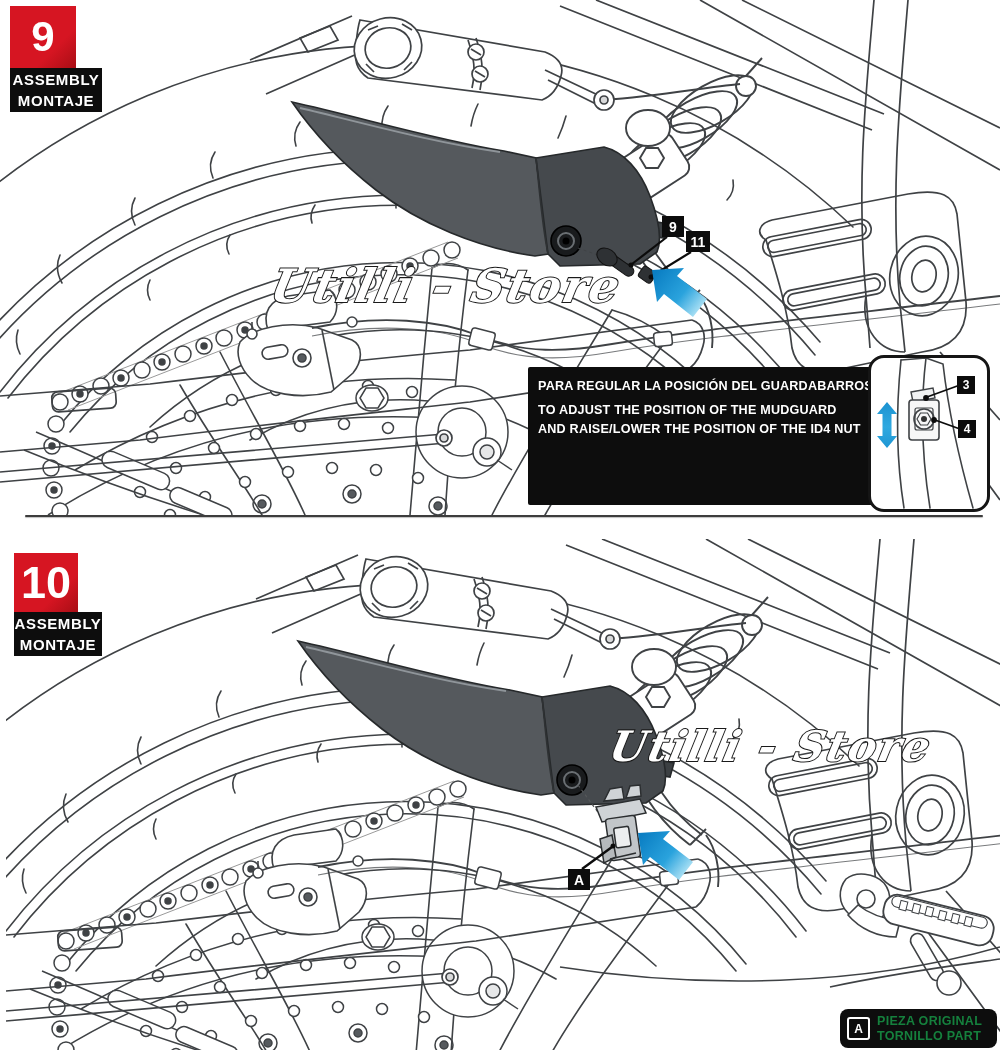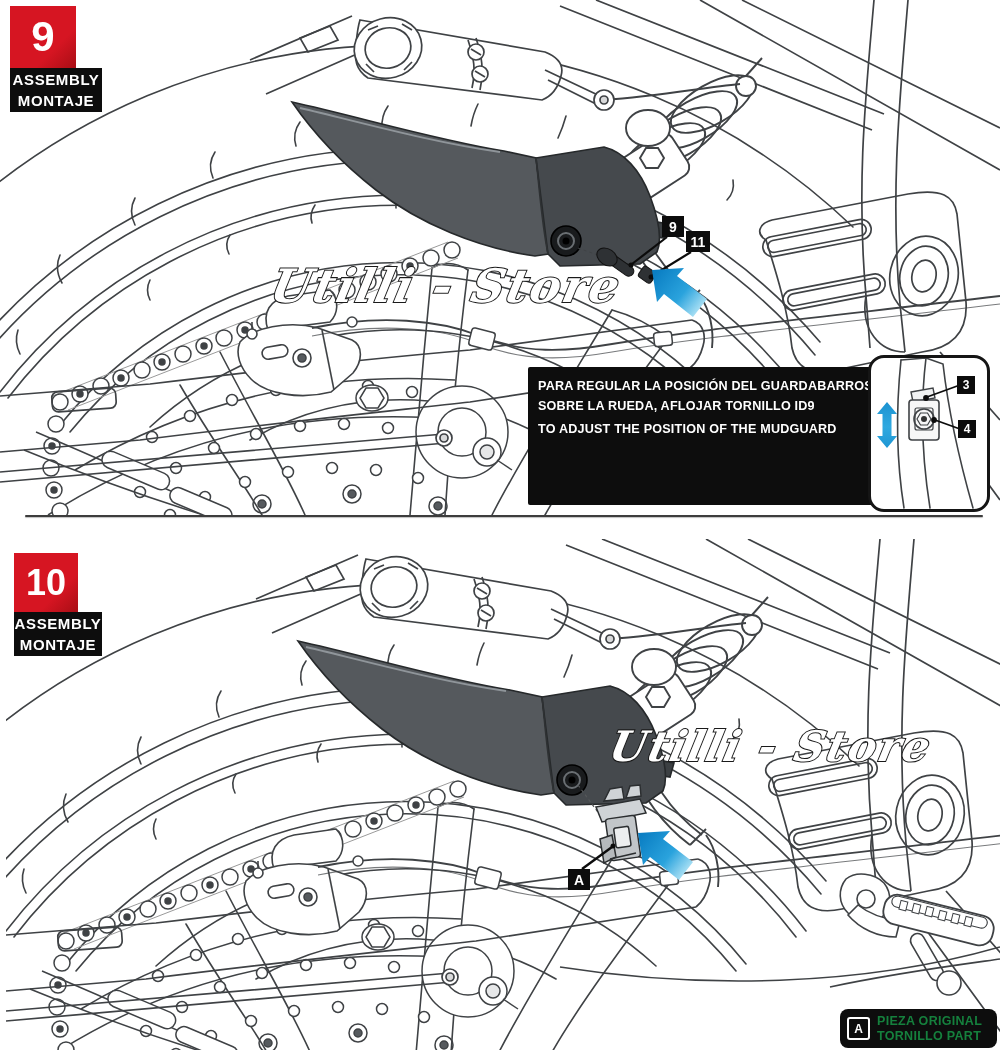--- a/index.html
+++ b/index.html
@@ -363,22 +363,22 @@
   <div class="step-badge" style="left:10px;top:6px;width:66px;height:62px;font-size:42px;">
     <span>9</span>
   </div>
   <div class="step-label" style="left:10px;top:68px;width:92px;height:44px;font-size:15px;line-height:21px;">
     <span>ASSEMBLY</span>
     <span>MONTAJE</span>
   </div>
 
   <div class="instr">
     <p>PARA REGULAR LA POSICIÓN DEL GUARDABARROS</p>
-    <p>SOBRE LA RUEDA, AFLOJAR TORNILLO ID9</p>
     <p class="gap">TO ADJUST THE POSITION OF THE MUDGUARD</p>
+    <p>AND RAISE/LOWER THE POSITION OF THE ID4 NUT</p>
   </div>
 
   <div class="inset">
     <svg style="position:absolute;left:0;top:0;" width="116" height="151" viewBox="0 0 116 151">
       <g stroke="#3f4245" stroke-width="1.6" fill="none" stroke-linecap="round">
         <path d="M30,2 C25,50 25,100 33,150"></path>
         <path d="M55,0 C49,50 51,100 59,150"></path>
         <path d="M30,2 L55,0 L72,6 C78,58 90,108 102,150"></path>
         <path d="M40,34 L62,30 L64,40 L42,44 Z" fill="#f1f2f3" stroke-width="1.4"></path>
         <rect x="38" y="42" width="30" height="40" rx="3" fill="#f7f7f7"></rect>
@@ -394,21 +394,21 @@
           <circle cx="63" cy="62" r="2"></circle>
       </g>
       <path d="M16,44 L26,56 L20.5,56 L20.5,78 L26,78 L16,90 L6,78 L11.5,78 L11.5,56 L6,56 Z" fill="url(#gradArrowV)"></path>
     </svg>
     <div class="ins-callout" style="left:86px;top:18px;">3</div>
     <div class="ins-callout" style="left:87px;top:62px;">4</div>
   </div>
 
   <div class="divider"></div>
 
-  <div class="step-badge" style="left:14px;top:553px;width:64px;height:59px;font-size:36px;">
+  <div class="step-badge" style="left:14px;top:553px;width:64px;height:59px;font-size:45px;">
     <span>10</span>
   </div>
   <div class="step-label" style="left:14px;top:612px;width:88px;height:44px;font-size:15px;line-height:21px;">
     <span>ASSEMBLY</span>
     <span>MONTAJE</span>
   </div>
 
   <div class="orig">
     <span class="abadge">A</span>
     <span class="lines">

